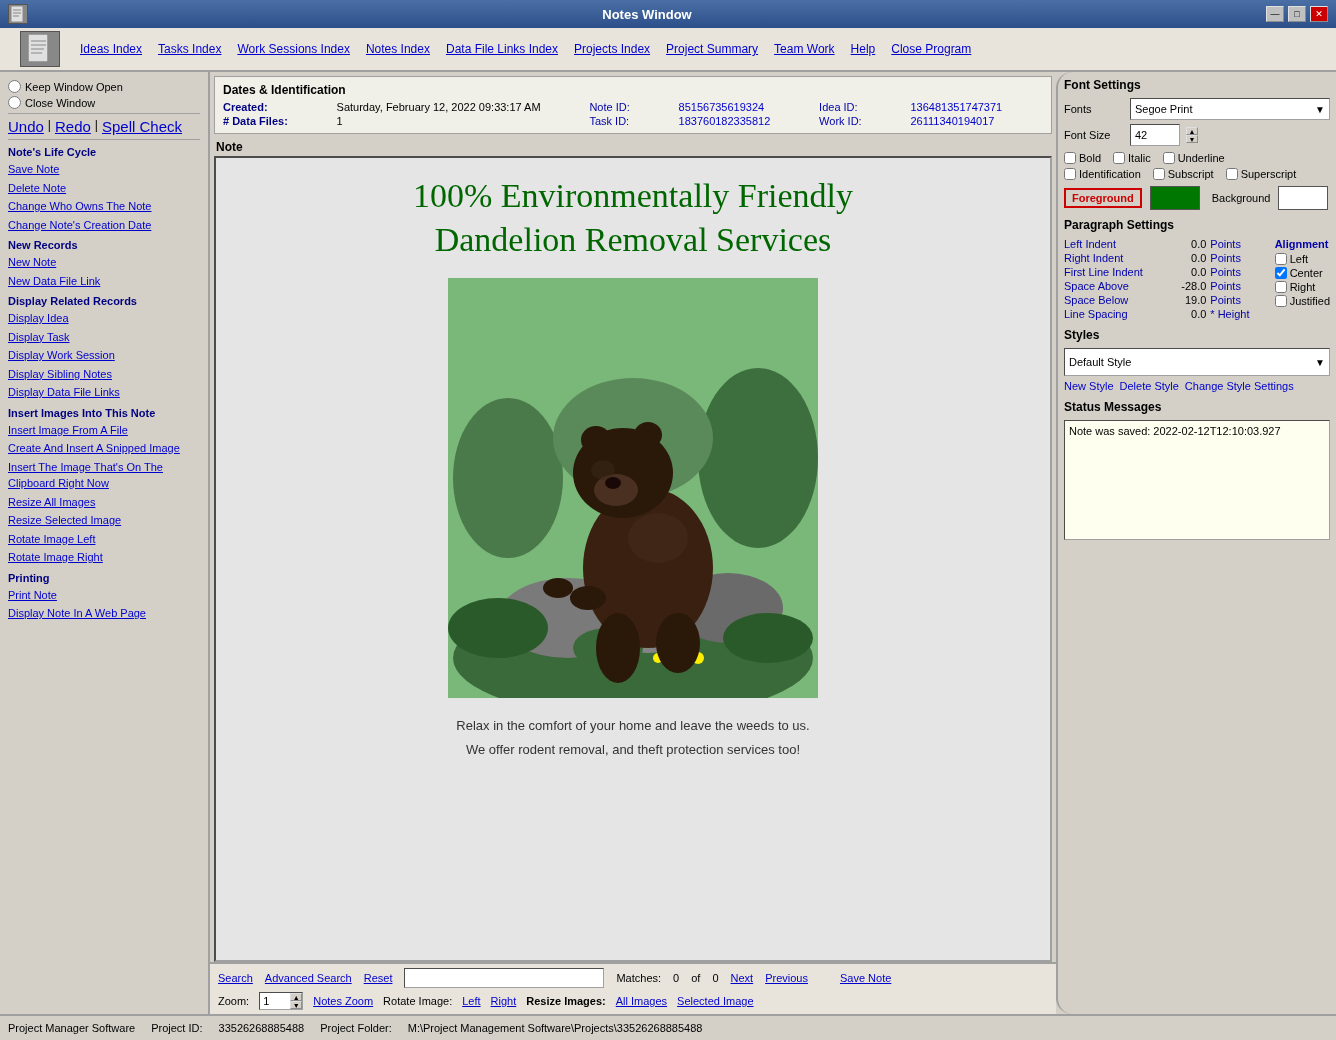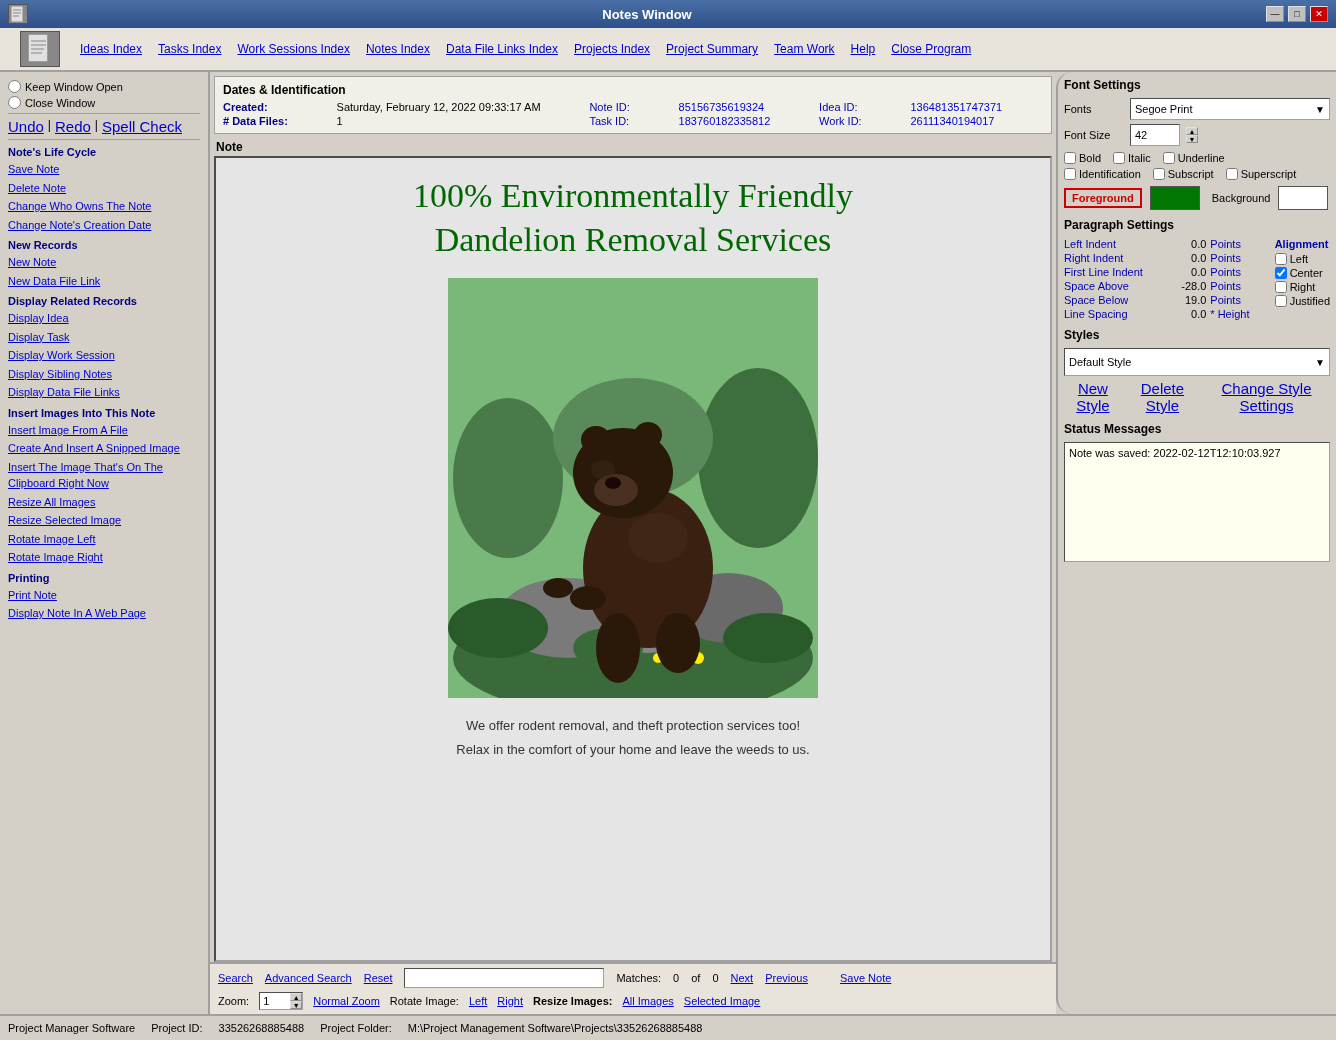--- a/index.html
+++ b/index.html
@@ -247,21 +247,21 @@
       height: 28px;
       border: 1px inset #a0a0a0;
       background: white;
       display: flex; align-items: center; justify-content: space-between;
       padding: 0 4px;
       font-size: 11px;
       margin-bottom: 4px;
     }
     .styles-btns { display: flex; gap: 6px; }
     .styles-btn {
-      font-size: 15px; color: #0000cc; text-decoration: underline; cursor: pointer;
+      font-size: 11px; color: #0000cc; cursor: pointer;
       background: none; border: none; padding: 0;
     }
     .status-section { margin-top: 8px; }
     .status-area {
       background: #fffff0;
       border: 1px inset #a0a0a0;
       padding: 4px;
       font-size: 11px;
       min-height: 120px;
     }
@@ -452,22 +452,22 @@
             <ellipse cx="170" cy="370" rx="22" ry="35" fill="#2a1808"></ellipse>
             <ellipse cx="230" cy="365" rx="22" ry="30" fill="#2a1808"></ellipse>
 
             <ellipse cx="140" cy="320" rx="18" ry="12" fill="#2a1808"></ellipse>
             <ellipse cx="110" cy="310" rx="15" ry="10" fill="#2a1808"></ellipse>
 
             <ellipse cx="210" cy="260" rx="30" ry="25" fill="#4a3020" opacity="0.4"></ellipse>
           </svg>
         </div>
         <div class="note-body-text">
+          <div>Relax in the comfort of your home and leave the weeds to us.</div>
           <div>We offer rodent removal, and theft protection services too!</div>
-          <div>Relax in the comfort of your home and leave the weeds to us.</div>
         </div>
       </div>
     </div>
 
     <div class="bottom-toolbar">
 
       <div class="search-bar">
         <a class="search-bar-link">Search</a>
         <a class="search-bar-link">Advanced Search</a>
         <a class="search-bar-link">Reset</a>
@@ -483,21 +483,21 @@
 
       <div class="zoom-bar">
         <span>Zoom:</span>
         <div class="zoom-input-wrap">
           <input class="zoom-input" type="text" value="1" style="">
           <div class="zoom-spin">
             <div class="zoom-spin-btn">▲</div>
             <div class="zoom-spin-btn">▼</div>
           </div>
         </div>
-        <a class="zoom-label">Normal Zoom</a>
+        <a class="zoom-label">Notes Zoom</a>
         <span>Rotate Image:</span>
         <a class="zoom-label">Left</a>
         <a class="zoom-label">Right</a>
         <span class="resize-label">Resize Images:</span>
         <a class="zoom-label">All Images</a>
         <a class="zoom-label">Selected Image</a>
       </div>
     </div>
 
   </div>

